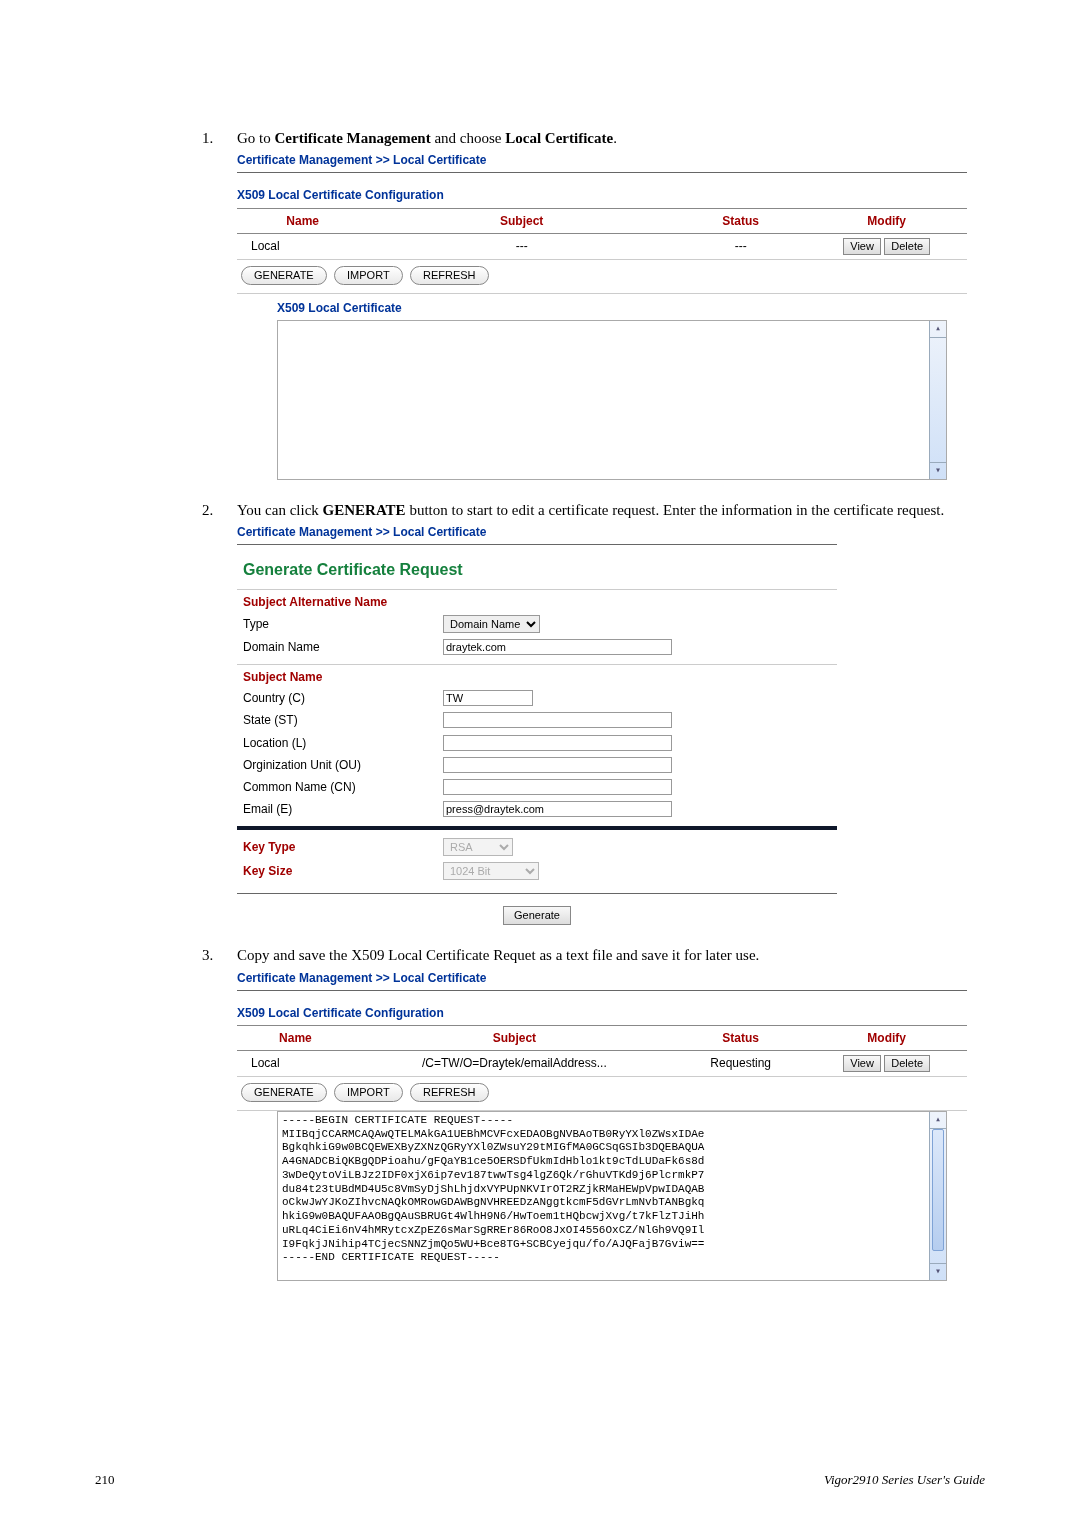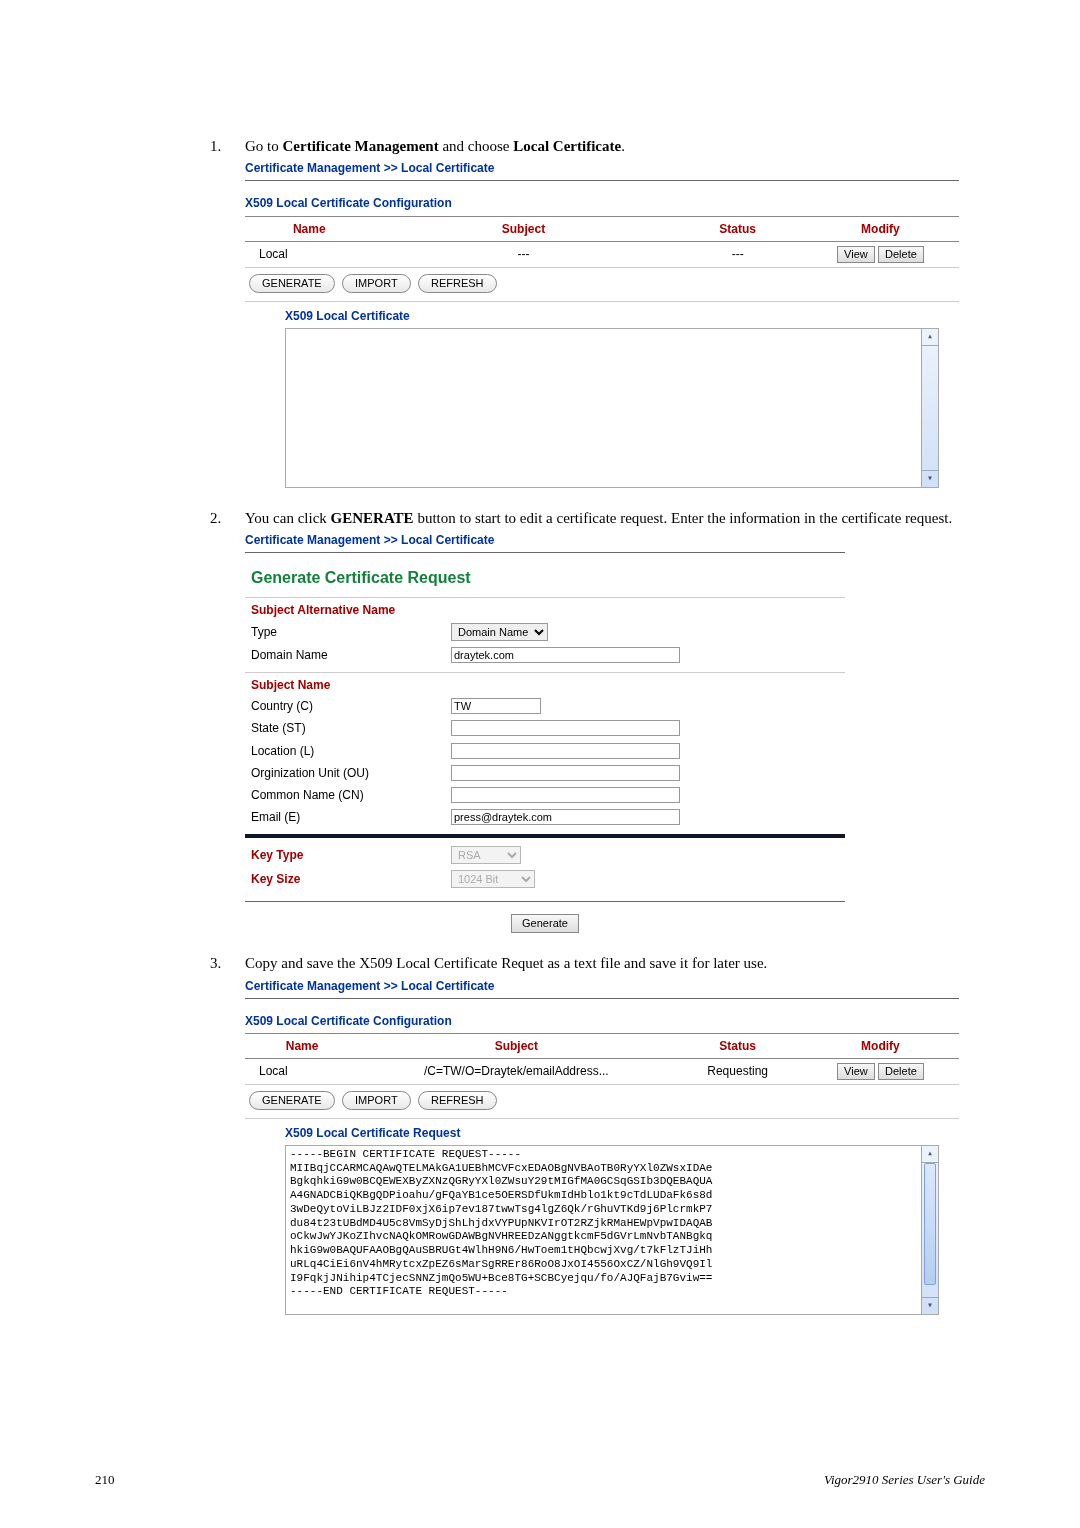--- a/index.html
+++ b/index.html
@@ -14,21 +14,21 @@
     height: 1528px;
     position: relative;
     box-sizing: border-box;
     padding: 120px 95px 40px 95px;
   }
   .content {
     margin-left: 90px;
     margin-right: 10px;
   }
   ol.steps {
-    margin: 16px;
+    margin: 8px;
     padding-left: 24px;
   }
   ol.steps > li {
     margin-bottom: 20px;
     font-size: 15px;
     line-height: 1.35;
     padding-left: 20px;
   }
   .breadcrumb {
     font-family: Arial, Helvetica, sans-serif;
@@ -296,21 +296,21 @@
           <div class="form-row">
             <div class="label">Email (E)</div>
             <div class="field"><input class="txt" value="press@draytek.com" style=""></div>
           </div>
           <div class="form-row" style="border-top:4px solid #0f172a; margin-top:6px;padding-top:8px;">
             <div class="label" style="font-weight:bold;color:#a00000">Key Type</div>
             <div class="field"><select class="sel" disabled="" style="color:#888;width:70px"><option>RSA</option></select></div>
           </div>
           <div class="form-row">
             <div class="label" style="font-weight:bold;color:#a00000">Key Size</div>
-            <div class="field"><select class="sel" disabled="" style="color:#888;width:84px"><option>1024 Bit</option></select></div>
+            <div class="field"><select class="sel" disabled="" style="color:#888;width:96px"><option>1024 Bit</option></select></div>
           </div>
         </div>
         <div class="gen-submit" style="width:600px">
           <span class="btn-small" style="padding:1px 10px">Generate</span>
         </div>
       </li>
 
       <li>
         <span>Copy and save the X509 Local Certificate Requet as a text file and save it for later use.</span>
         <div class="breadcrumb">Certificate Management &gt;&gt; Local Certificate</div>
@@ -333,21 +333,20 @@
                 <span class="btn-small">Delete</span>
               </td>
             </tr>
           </tbody>
             </table>
           <div class="action-row">
             <span class="btn">GENERATE</span>
             <span class="btn">IMPORT</span>
             <span class="btn">REFRESH</span>
           </div>
-          <div class="sub-title">X509 Local Certificate Request</div>
           <div class="textarea-box" style="height:170px">
             <div class="textarea-content">-----BEGIN CERTIFICATE REQUEST-----
 MIIBqjCCARMCAQAwQTELMAkGA1UEBhMCVFcxEDAOBgNVBAoTB0RyYXl0ZWsxIDAe
 BgkqhkiG9w0BCQEWEXByZXNzQGRyYXl0ZWsuY29tMIGfMA0GCSqGSIb3DQEBAQUA
 A4GNADCBiQKBgQDPioahu/gFQaYB1ce5OERSDfUkmIdHblo1kt9cTdLUDaFk6s8d
 3wDeQytoViLBJz2IDF0xjX6ip7ev187twwTsg4lgZ6Qk/rGhuVTKd9j6PlcrmkP7
 du84t23tUBdMD4U5c8VmSyDjShLhjdxVYPUpNKVIrOT2RZjkRMaHEWpVpwIDAQAB
 oCkwJwYJKoZIhvcNAQkOMRowGDAWBgNVHREEDzANggtkcmF5dGVrLmNvbTANBgkq
 hkiG9w0BAQUFAAOBgQAuSBRUGt4WlhH9N6/HwToem1tHQbcwjXvg/t7kFlzTJiHh
 uRLq4CiEi6nV4hMRytcxZpEZ6sMarSgRREr86RoO8JxOI4556OxCZ/NlGh9VQ9Il

